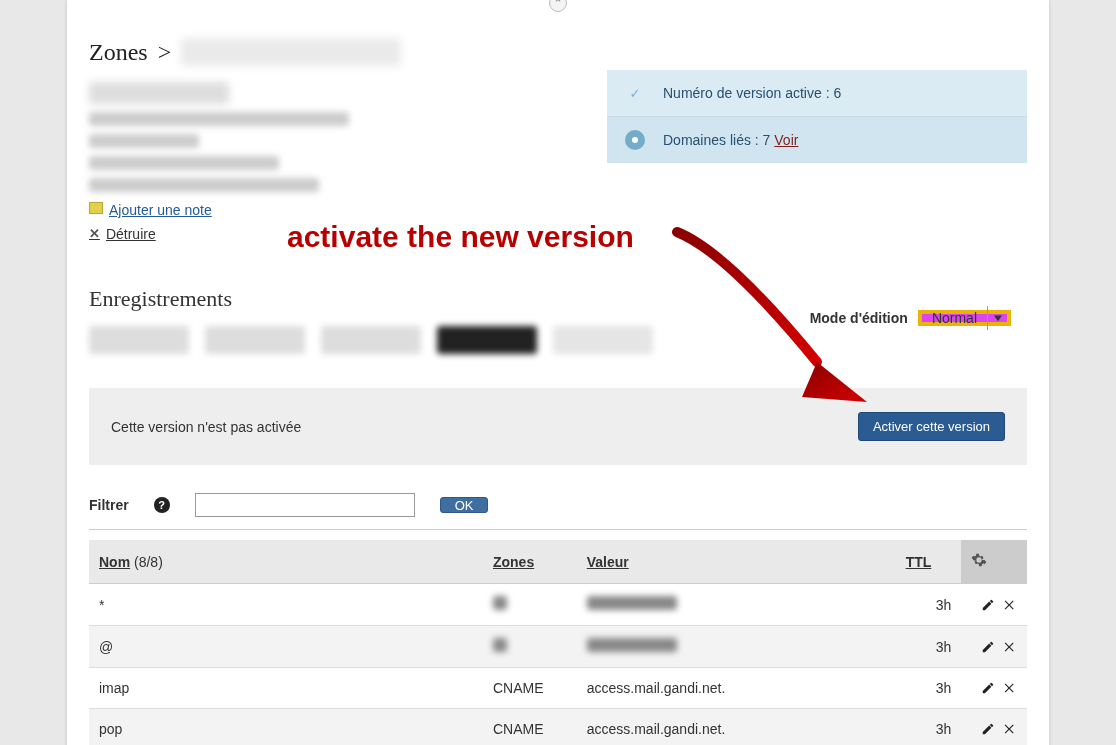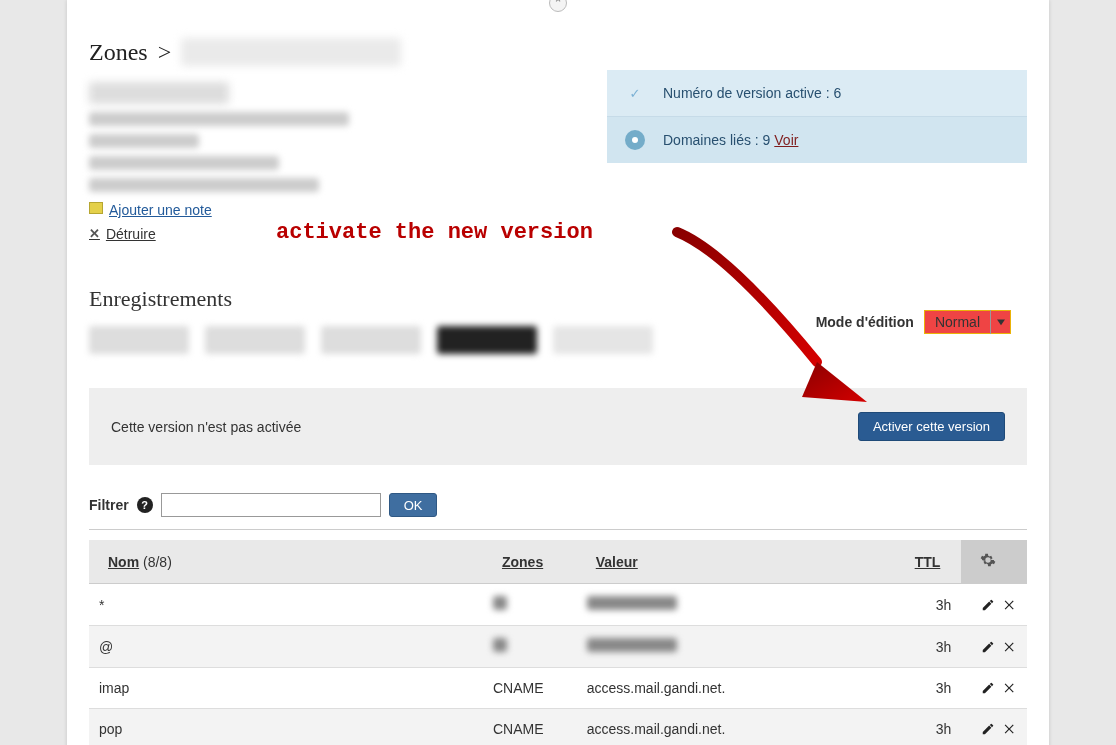--- a/index.html
+++ b/index.html
@@ -129,24 +129,24 @@
   }
   .ver-chip.active { background:#222; }
   .mode-edit {
     position:absolute;
     right: 38px;
     top: 310px;
     display:flex; align-items:center; gap:10px;
     font-size:14px; font-weight:bold;
   }
   .mode-select {
-    border:1px solid #eab308;
-    height:24px;
+    border:4px solid #eab308;
+    height:16px;
     display:flex; align-items:center;
-    background:#ef4444;
+    background:#d946ef;
   }
   .mode-select .val { padding: 0 10px; font-weight:normal; }
   .mode-select .drop-btn {
     width:20px; height:24px; border-left:1px solid #999;
     display:flex; align-items:center; justify-content:center;
   }
   .drop-btn svg { width:8px; height:8px; }
 
   .banner {
     margin-top: 34px;
@@ -160,48 +160,48 @@
     background:#2a5b92;
     color:#fff;
     border:1px solid #1f4a78;
     border-radius:3px;
     padding: 6px 14px;
     font-size: 13px;
     cursor:pointer;
   }
   .filter-row {
     margin-top: 28px;
-    display:flex; align-items:center; gap:8px;
+    display:flex; align-items:center; gap:25px;
     border-bottom:1px solid #ccc;
     padding-bottom: 12px;
   }
   .filter-row label { font-weight:bold; }
   .help-ico {
     width:16px; height:16px; border-radius:50%;
     background:#222; color:#fff; font-size:11px; font-weight:bold;
     display:flex; align-items:center; justify-content:center;
   }
   .filter-row input[type=text] {
     border:1px solid #999; height:24px; width:220px; padding:0 6px;
   }
   .ok-btn {
     background:#3f6ea0; border:1px solid #2f5884;
-    color:#fff; height:24px; padding:0 14px; border-radius:3px;
+    color:#fff; height:16px; padding:0 14px; border-radius:3px;
     cursor:pointer; font-size:13px;
   }
 
   table.records {
     width:100%;
     border-collapse:collapse;
     margin-top: 10px;
   }
   table.records thead th {
     background:#e9e9e9;
     text-align:left;
-    padding: 12px 19px;
+    padding: 12px 10px;
     font-size:14px;
     font-weight:bold;
     border-bottom:1px solid #ccc;
   }
   table.records thead th .u { text-decoration:underline; }
   table.records tbody td {
     padding: 12px 10px;
     border-bottom:1px solid #ddd;
     font-size:14px;
   }
@@ -213,25 +213,25 @@
   .col-act { width: 7%; text-align:right; }
   .gear-cell {
     background:#ccc !important; text-align:center; width:40px;
   }
   .row-actions svg { width:14px; height:14px; cursor:pointer; }
   .row-actions { display:flex; gap:8px; justify-content:flex-end; align-items:center; }
   .red-blur { display:inline-block; filter: blur(3px); background:#888; height:14px; border-radius:3px; }
 
   .annotation {
     position:absolute;
-    left: 209px; top: 220px;
+    left: 220px; top: 220px;
     color:#b90000;
     font-weight:bold;
-    font-size: 22px;
-    font-family: Liberation Mono, monospace;
+    font-size: 30px;
+    font-family: Liberation Sans, sans-serif;
     pointer-events:none;
   }
   .arrow-svg {
     position:absolute;
     left: 600px; top: 222px;
     width: 220px; height: 200px;
     pointer-events:none;
   }
 </style>
 </head>
@@ -275,21 +275,21 @@
 
     
     <div class="right-info">
       <div class="info-row top">
         <span class="circ check">✓</span>
         <span>Numéro de version active : 6</span>
       </div>
       <div class="info-row bottom">
         <span class="circ dot"></span>
         <span>
-          <span>Domaines liés : 9 </span><a>Voir</a>
+          <span>Domaines liés : 7 </span><a>Voir</a>
         </span>
       </div>
     </div>
 
     <div class="section-title">Enregistrements</div>
 
     <div class="version-row">
       <span class="ver-chip"></span>
       <span class="ver-chip"></span>
       <span class="ver-chip"></span>

